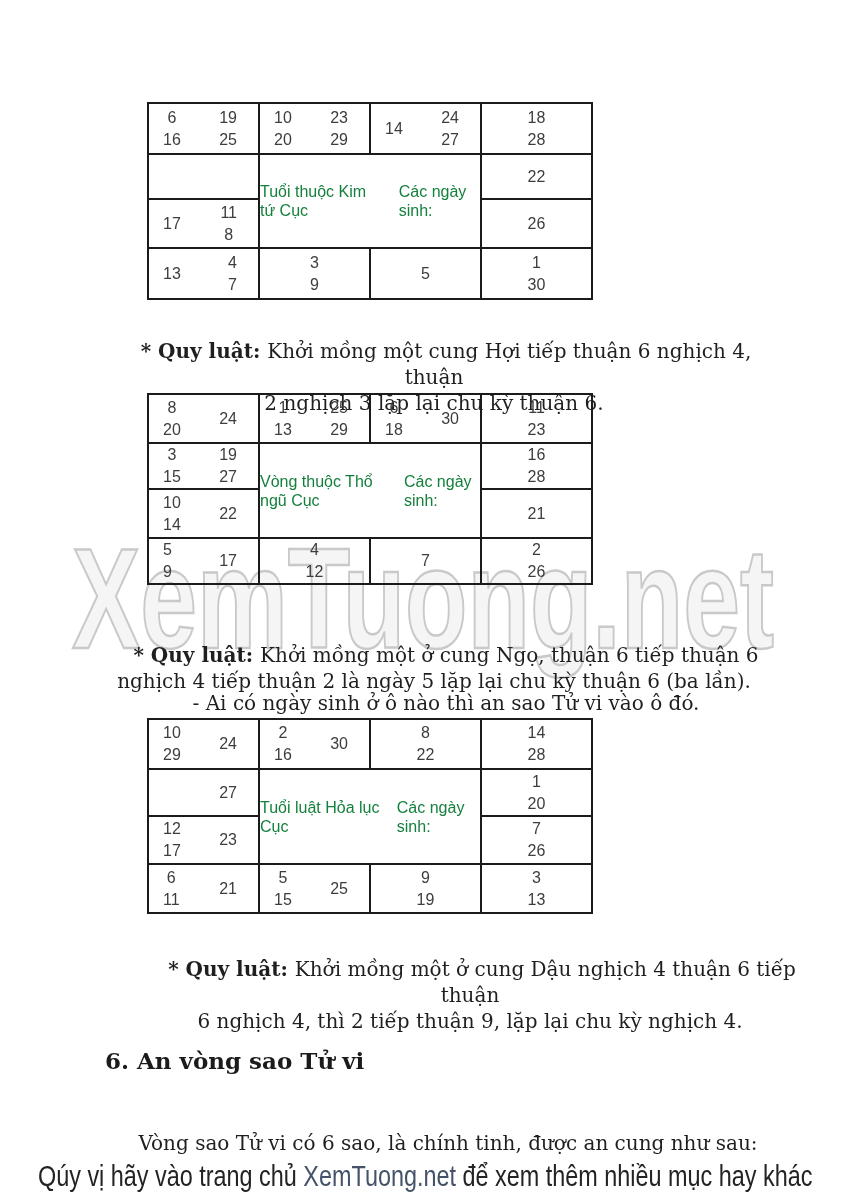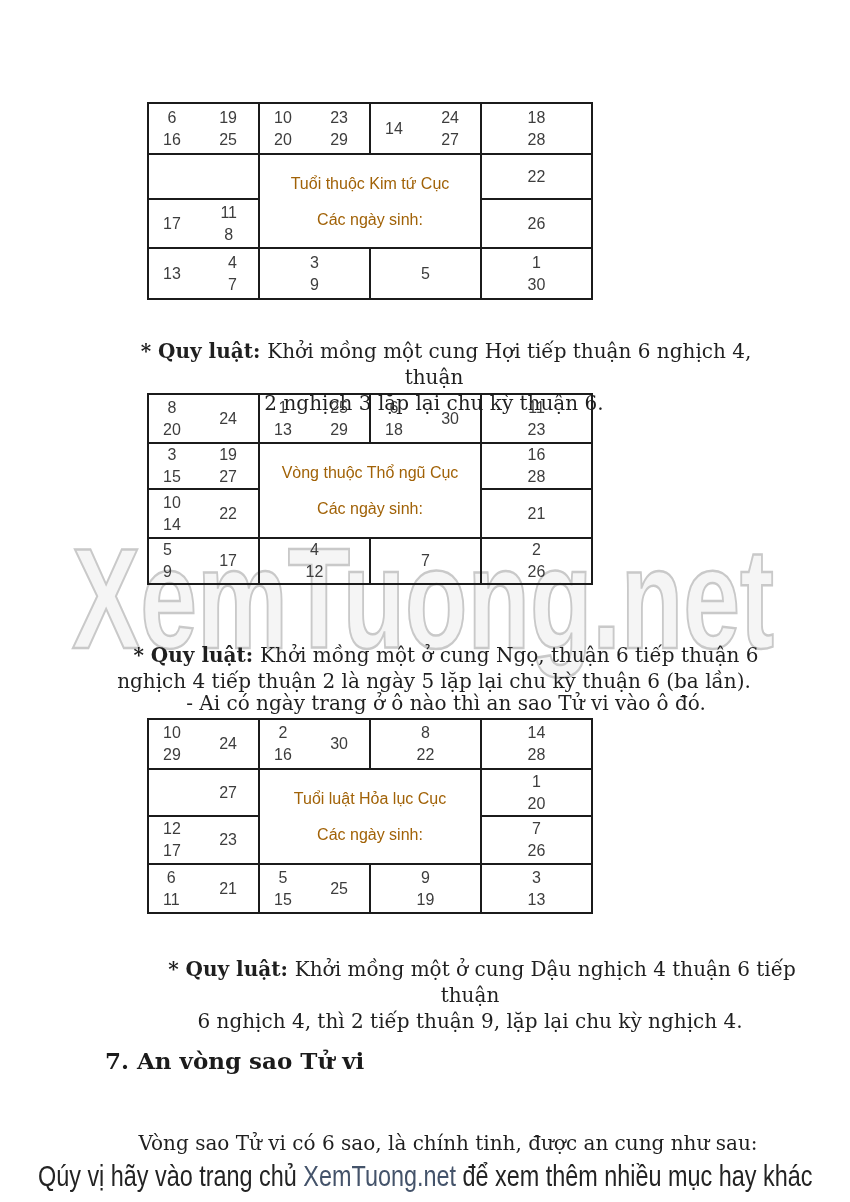--- a/index.html
+++ b/index.html
@@ -36,23 +36,23 @@
   #ptable-1 tr:nth-child(1){height:49px} #ptable-1 tr:nth-child(2){height:46px}
   #ptable-1 tr:nth-child(3){height:49px} #ptable-1 tr:nth-child(4){height:46px}
   #ptable-2 tr:nth-child(1){height:50px} #ptable-2 tr:nth-child(2){height:47px}
   #ptable-2 tr:nth-child(3){height:48px} #ptable-2 tr:nth-child(4){height:49px}
 
   .cin { display: flex; align-items: center; width: 100%; height: 100%; box-sizing: border-box; }
   .between { justify-content: space-between; padding: 0 21px 0 14px; }
   .center { justify-content: center; }
   .stk { display: flex; flex-direction: column; justify-content: center; text-align: center; line-height: 22px; }
   .ttl {
-    display: flex; flex-direction: column; justify-content: center; align-items: center;
+    display: flex; flex-direction: row; justify-content: center; align-items: center;
     gap: 17px; width: 100%; height: 100%;
-    font-family: "Liberation Sans", sans-serif; font-size: 16px; color: #a16207;
+    font-family: "Liberation Sans", sans-serif; font-size: 16px; color: #15803d;
     line-height: 19px;
   }
 
   
   .para, .note, .subline {
     position: absolute; left: 105px; width: 658px;
     font-family: "DejaVu Serif", serif;
     font-size: 20px; line-height: 26px; color: #1f1f1f;
     z-index: 1;
     text-align: center;
@@ -350,21 +350,21 @@
               </div>
             </div>
           </td>
         </tr>
       </tbody>
   </table>
 
   <p class="para" id="para-1"><b>* Quy luật: </b><span class="plines">Khởi mồng một ở cung Ngọ, thuận 6 tiếp thuận 6
 nghịch 4 tiếp thuận 2 là ngày 5 lặp lại chu kỳ thuận 6 (ba lần).</span></p>
 
-  <p class="note">- Ai có ngày trang ở ô nào thì an sao Tử vi vào ô đó.</p>
+  <p class="note">- Ai có ngày sinh ở ô nào thì an sao Tử vi vào ô đó.</p>
 
   <table class="ptable" id="ptable-2">
     <tbody>
         <tr>
           <td>
             <div class="cin between">
               <div class="stk">
                 <div>10</div>
                 <div>29</div>
               </div>
@@ -485,19 +485,19 @@
               </div>
             </div>
           </td>
         </tr>
       </tbody>
   </table>
 
   <p class="para" id="para-2"><b>* Quy luật: </b><span class="plines">Khởi mồng một ở cung Dậu nghịch 4 thuận 6 tiếp thuận
 6 nghịch 4, thì 2 tiếp thuận 9, lặp lại chu kỳ nghịch 4.</span></p>
 
-  <h2 class="heading">7. An vòng sao Tử vi</h2>
+  <h2 class="heading">6. An vòng sao Tử vi</h2>
 
   <p class="subline">Vòng sao Tử vi có 6 sao, là chính tinh, được an cung như sau:</p>
 
   <div class="footer"><span>Qúy vị hãy vào trang chủ </span><span class="brand">XemTuong.net</span><span> để xem thêm nhiều mục hay khác</span></div>
 
 </div>
 
 </body></html>

